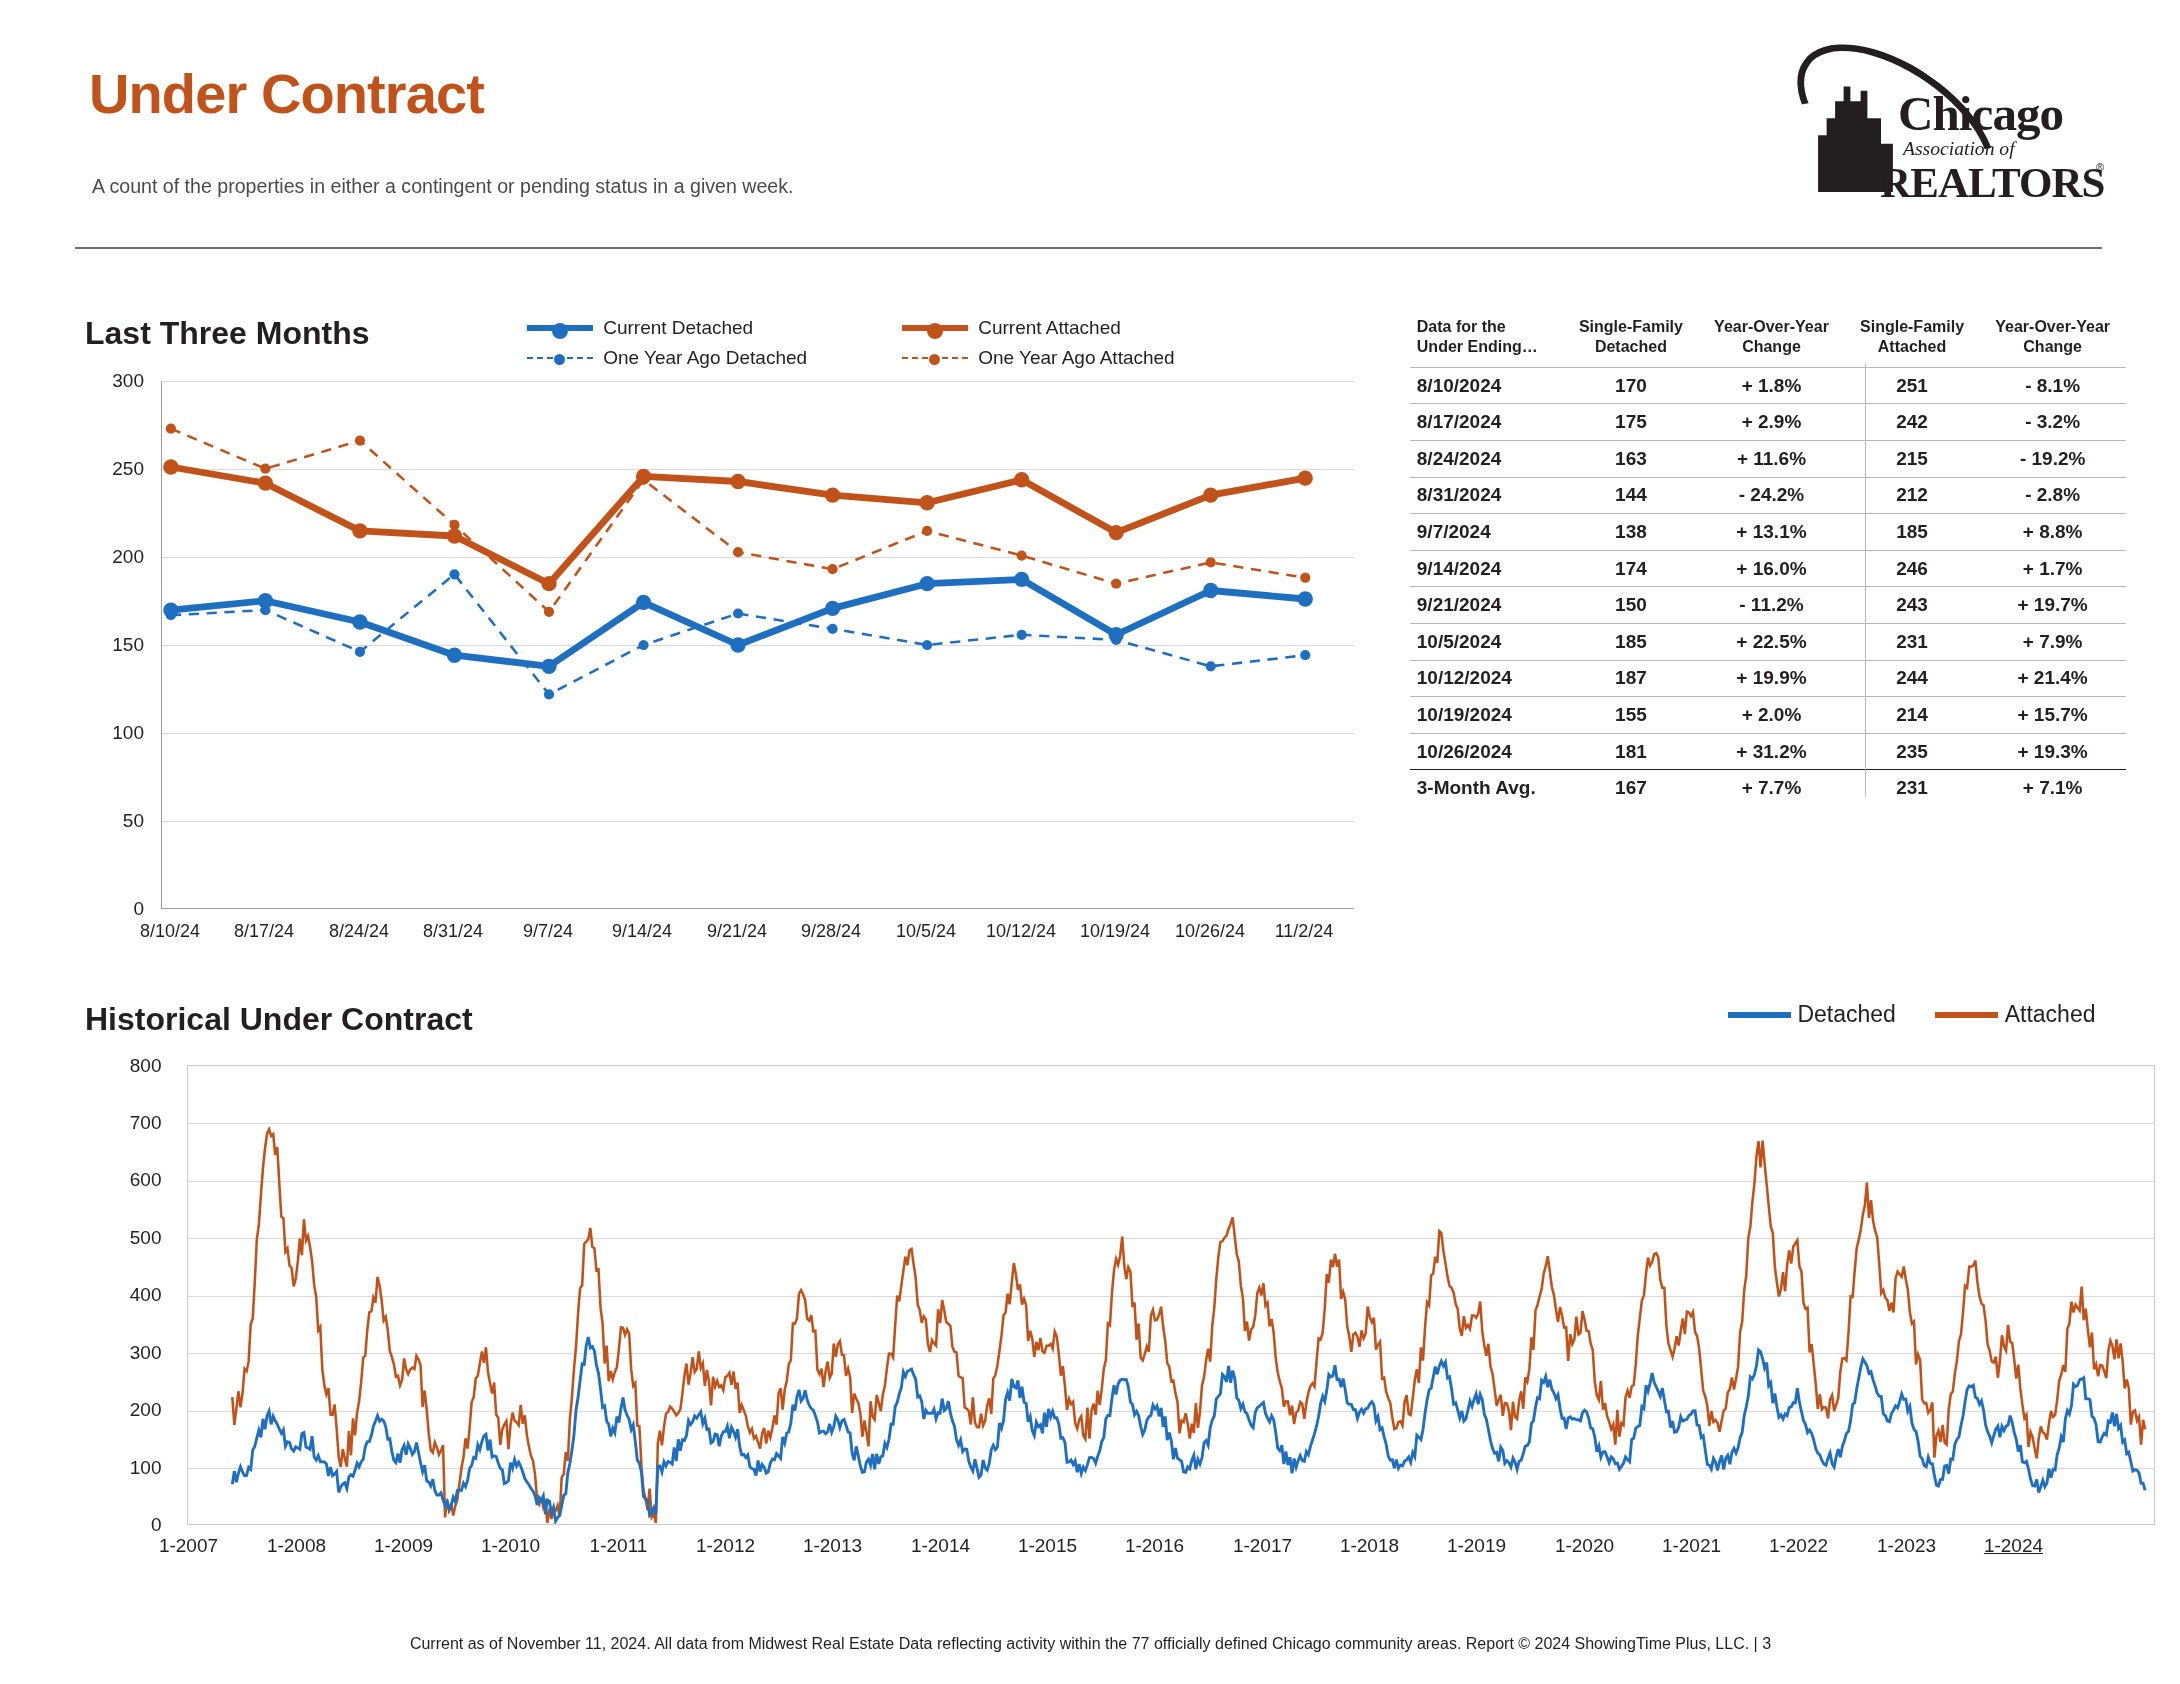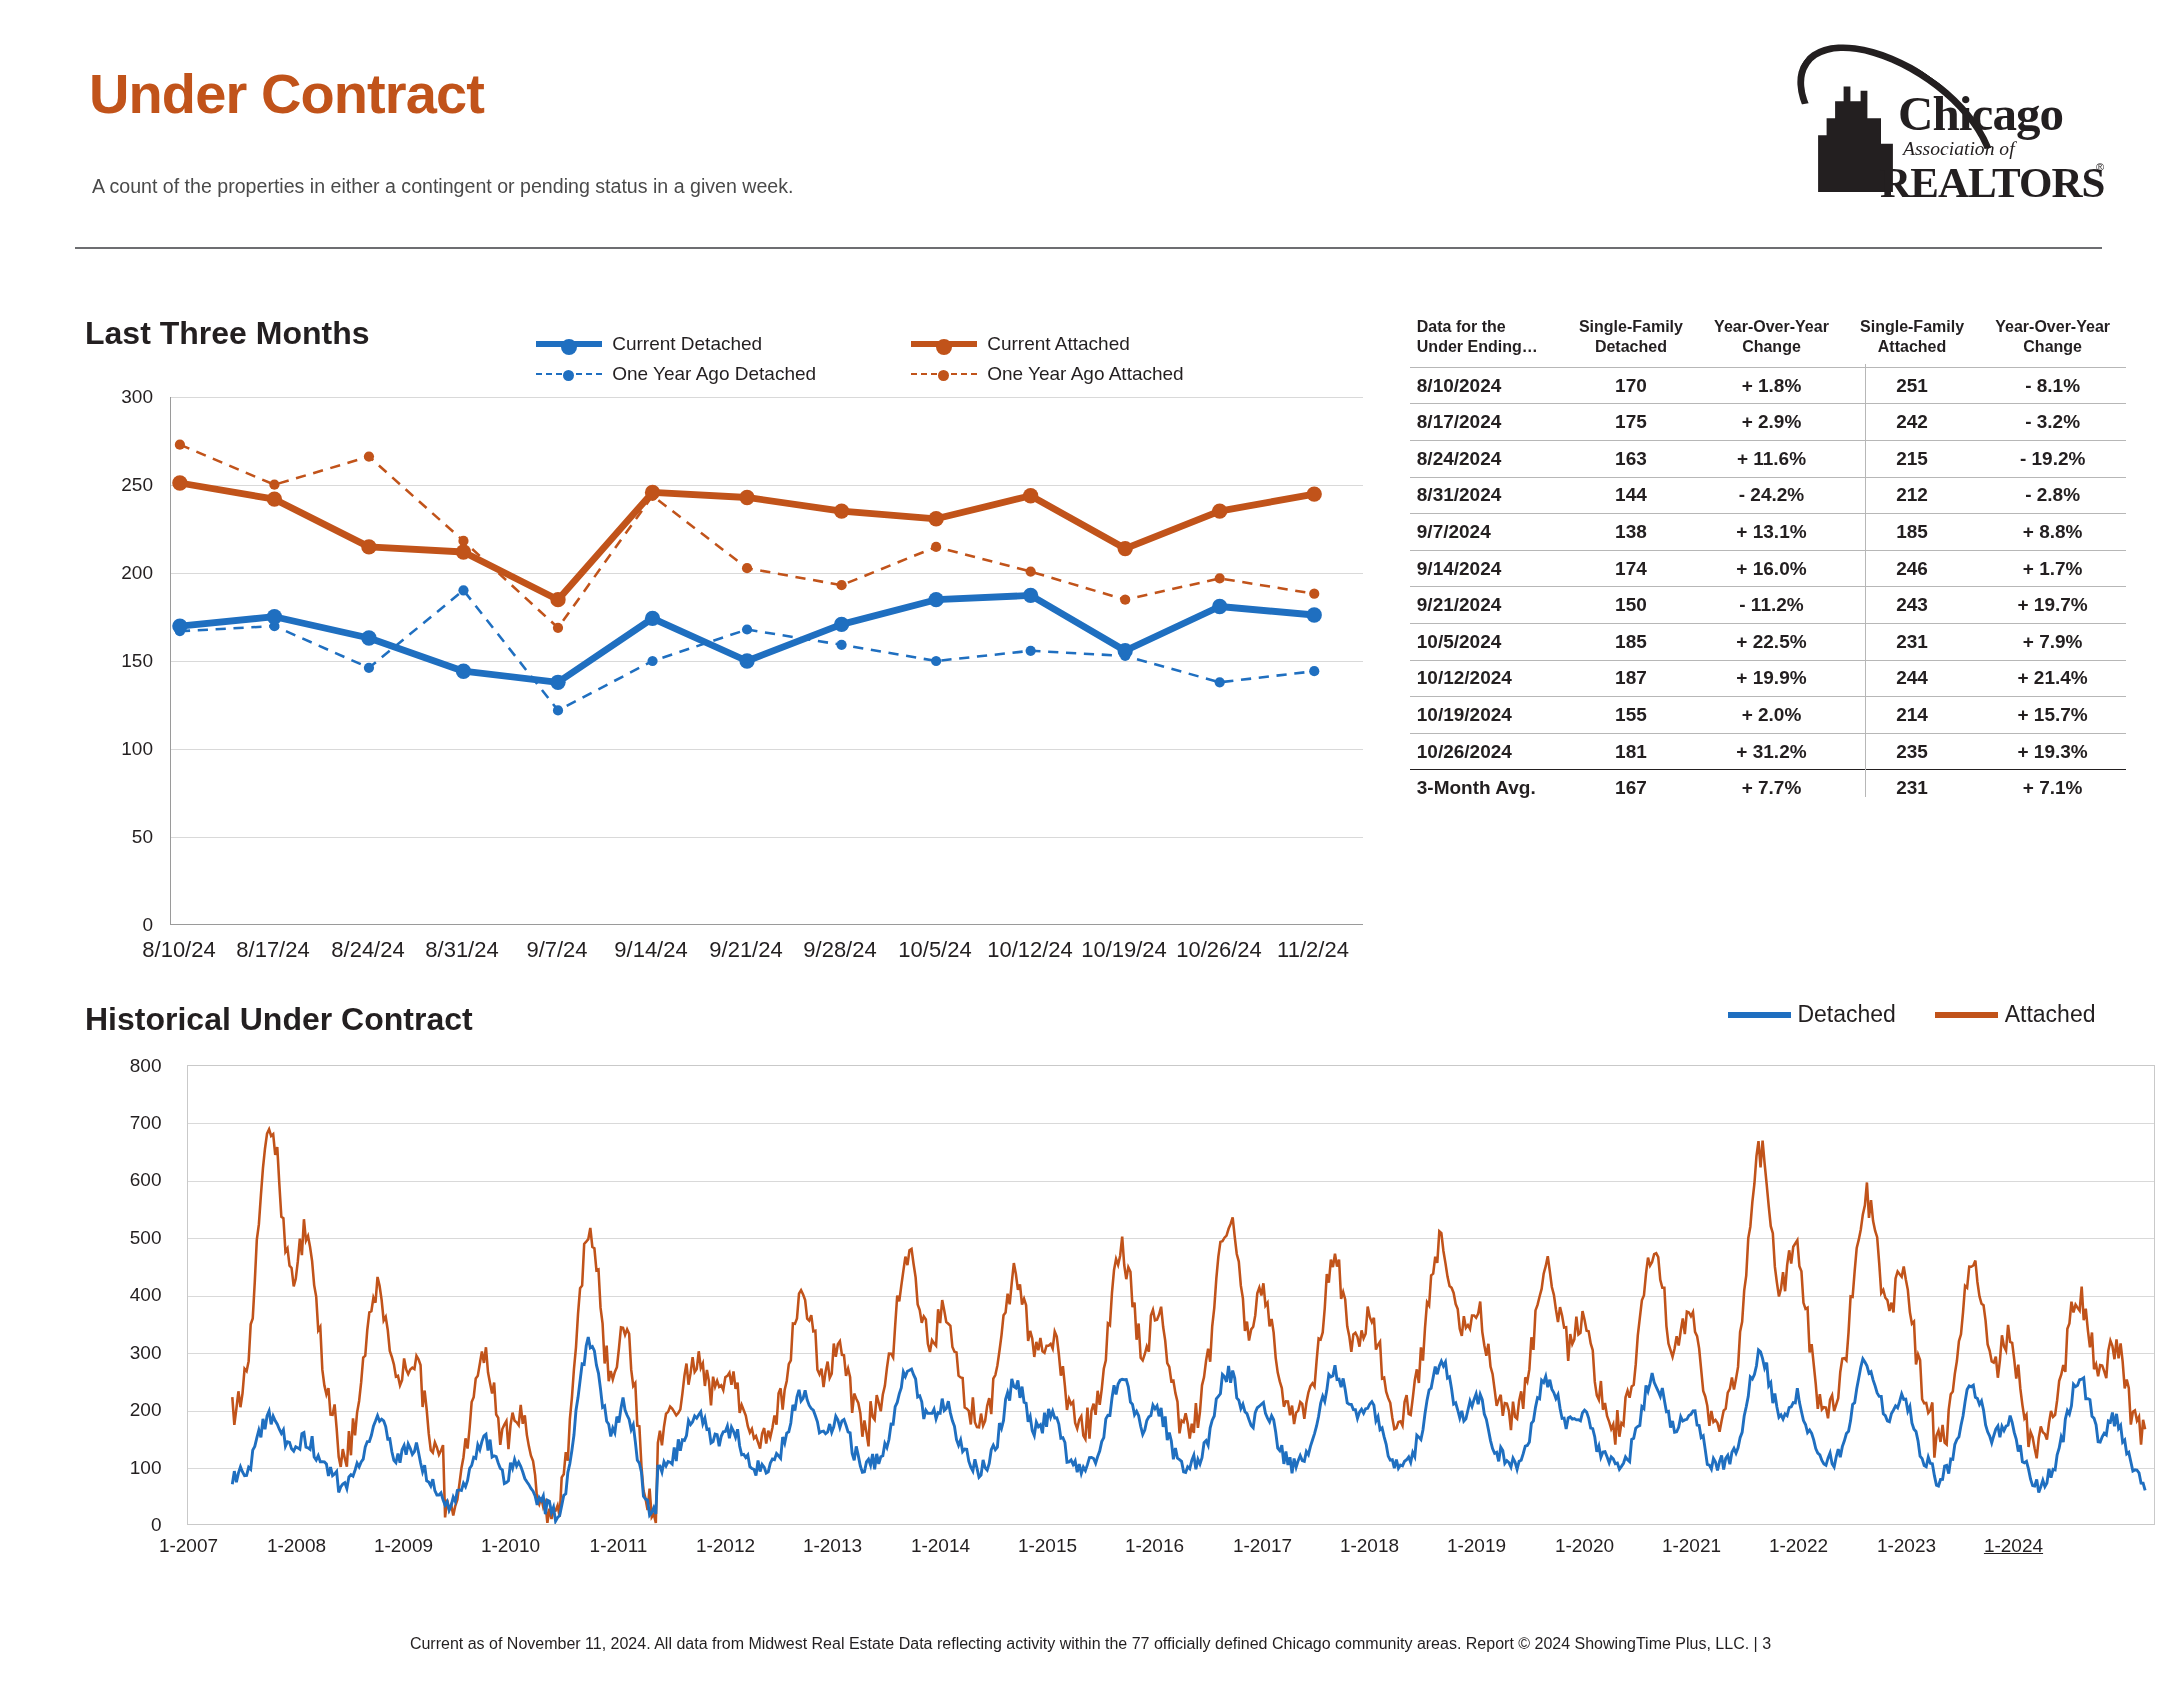--- a/index.html
+++ b/index.html
@@ -122,25 +122,24 @@
     font-size: 32px;
     font-weight: bold;
     color: #231f20;
   }
   #last-three-head { left: 85px; top: 315px; }
   #historical-head { left: 85px; top: 1001px; }
 
   
   #chart-top {
     position: absolute;
-    left: 85px;
+    left: 76px;
     top: 315px;
     width: 1235px;
     height: 630px;
-    margin-top: 16px;
   }
   .plot-box-top {
     position: absolute;
     left: 85px;
     top: 66px;
     width: 1193px;
     height: 528px;
     border-left: 1.7px solid #9a9a9a;
     border-bottom: 1.7px solid #9a9a9a;
     box-sizing: border-box;
@@ -154,21 +153,21 @@
   }
   .ylabel-top {
     position: absolute;
     width: 68px;
     text-align: right;
     font-size: 19px;
     color: #231f20;
   }
   .xlabel-top {
     position: absolute;
-    font-size: 22px;
+    font-size: 18px;
     color: #231f20;
     text-align: center;
     width: 102px;
   }
   
   .legend-top {
     position: absolute;
     left: 451px;
     top: 0px;
     width: 767px;

